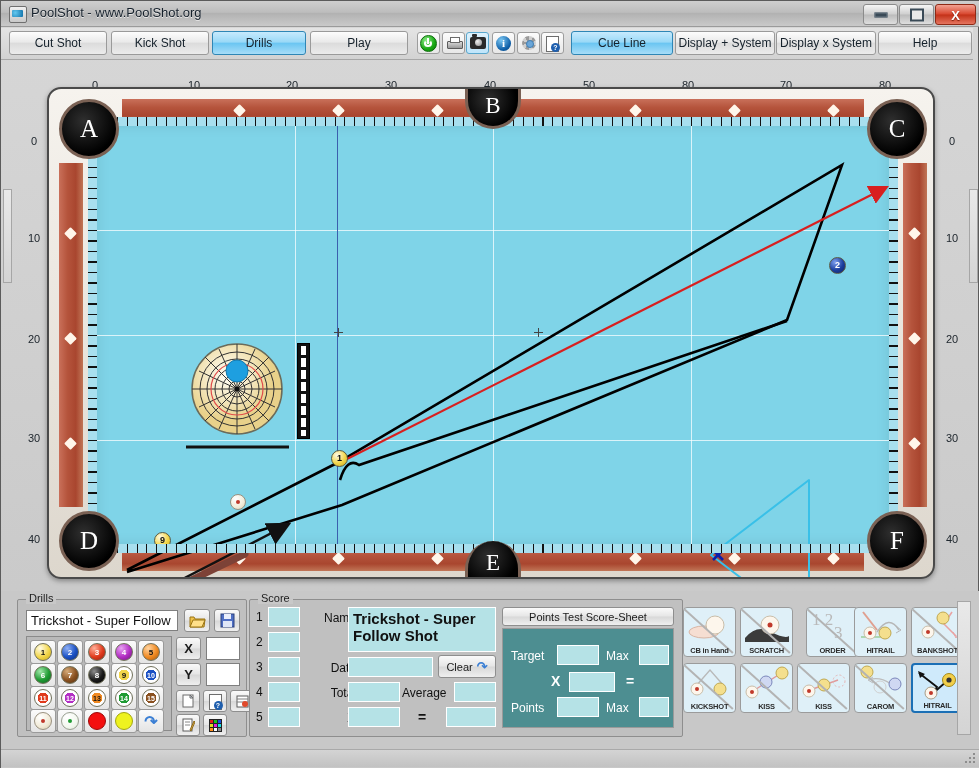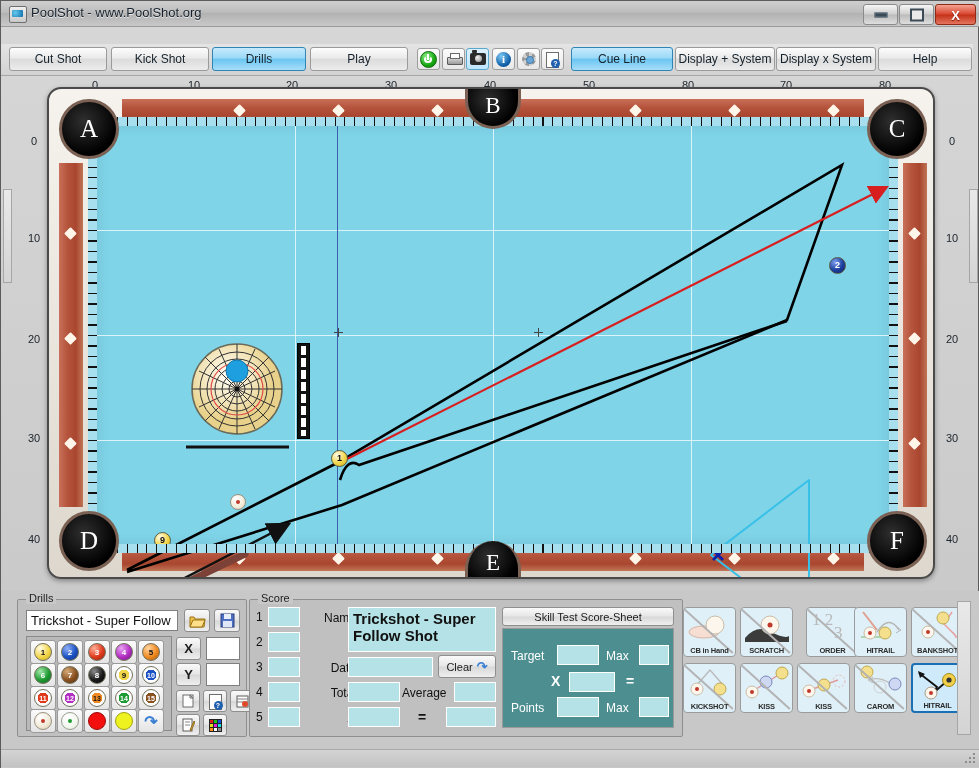--- a/index.html
+++ b/index.html
@@ -30,21 +30,21 @@
   .winbtn.close{background:linear-gradient(#f3a293,#d8472f 48%,#c33118 52%,#e5755f);
     border-color:#8e2a16;width:39px;}
   .winbtn .g{position:absolute;left:50%;top:50%;transform:translate(-50%,-50%);
     font-size:11px;color:#30404d;line-height:1;}
   .winbtn.close .g{color:#fff;font-weight:bold;font-size:13px;text-shadow:0 1px 1px #7c1d0b;}
   .minglyph{display:block;width:11px;height:3px;background:#3a4a57;border:1px solid #6d7b86;}
   .maxglyph{display:block;width:10px;height:9px;border:2px solid #3a4a57;background:#e9e9e9;}
 
   
   .toolbar{position:absolute;left:0;top:27px;width:972px;height:32px;
-    background:linear-gradient(#e4e4e4,#d2d2d2);border-bottom:1px solid #a7a7a7;box-sizing:border-box;margin-top:16px;}
+    background:linear-gradient(#e4e4e4,#d2d2d2);border-bottom:1px solid #a7a7a7;box-sizing:border-box;}
   .tbtn{position:absolute;top:3px;height:24px;border:1px solid #9a9a9a;border-radius:3px;
     background:linear-gradient(#fdfdfd,#eaeaea 45%,#dcdcdc 52%,#ececec);
     font-size:12px;color:#15212b;display:flex;align-items:center;justify-content:center;
     box-sizing:border-box;cursor:default;}
   .tbtn.sel{background:linear-gradient(#c7eafd,#9ad9f7 45%,#6cc6f2 52%,#a7ddf8);
     border-color:#2f86b5;}
   .iconbtn{position:absolute;top:4px;width:23px;height:22px;border:1px solid #9d9d9d;
     border-radius:3px;background:linear-gradient(#fcfcfc,#e7e7e7);box-sizing:border-box;
     display:flex;align-items:center;justify-content:center;}
   .iconbtn.on{background:linear-gradient(#def1fc,#bfe5fb);border-color:#5aa7cd;}
@@ -552,21 +552,21 @@
       <div style="position:absolute;left:52px;top:86px;width:54px;text-align:right;font-size:12px;color:#111;">Total</div>
       <div class="cyanfield" style="position:absolute;left:98px;top:82px;width:52px;height:20px;"></div>
       <div style="position:absolute;left:152px;top:86px;font-size:12px;color:#111;">Average</div>
       <div class="cyanfield" style="position:absolute;left:204px;top:82px;width:42px;height:20px;"></div>
 
       <div style="position:absolute;left:74px;top:110px;width:32px;text-align:right;font-size:13px;font-weight:bold;color:#111;">X</div>
       <div class="cyanfield" style="position:absolute;left:98px;top:107px;width:52px;height:20px;"></div>
       <div style="position:absolute;left:168px;top:109px;font-size:14px;font-weight:bold;color:#111;">=</div>
       <div class="cyanfield" style="position:absolute;left:196px;top:107px;width:50px;height:20px;"></div>
 
-      <div class="sbtn" style="position:absolute;left:252px;top:7px;width:172px;height:19px;">Skill Test Score-Sheet</div>
+      <div class="sbtn" style="position:absolute;left:252px;top:7px;width:172px;height:19px;">Points Test Score-Sheet</div>
       <div class="skillbox" style="left:252px;top:28px;width:172px;height:100px;">
         <div class="skilllbl" style="left:8px;top:20px;">Target</div>
         <div class="cyanfield" style="position:absolute;left:54px;top:16px;width:42px;height:20px;"></div>
         <div class="skilllbl" style="left:103px;top:20px;">Max</div>
         <div class="cyanfield" style="position:absolute;left:136px;top:16px;width:30px;height:20px;"></div>
 
         <div style="position:absolute;left:48px;top:44px;font-size:14px;font-weight:bold;color:#fff;">X</div>
         <div class="cyanfield" style="position:absolute;left:66px;top:43px;width:46px;height:20px;"></div>
         <div style="position:absolute;left:123px;top:44px;font-size:14px;font-weight:bold;color:#fff;">=</div>
 

